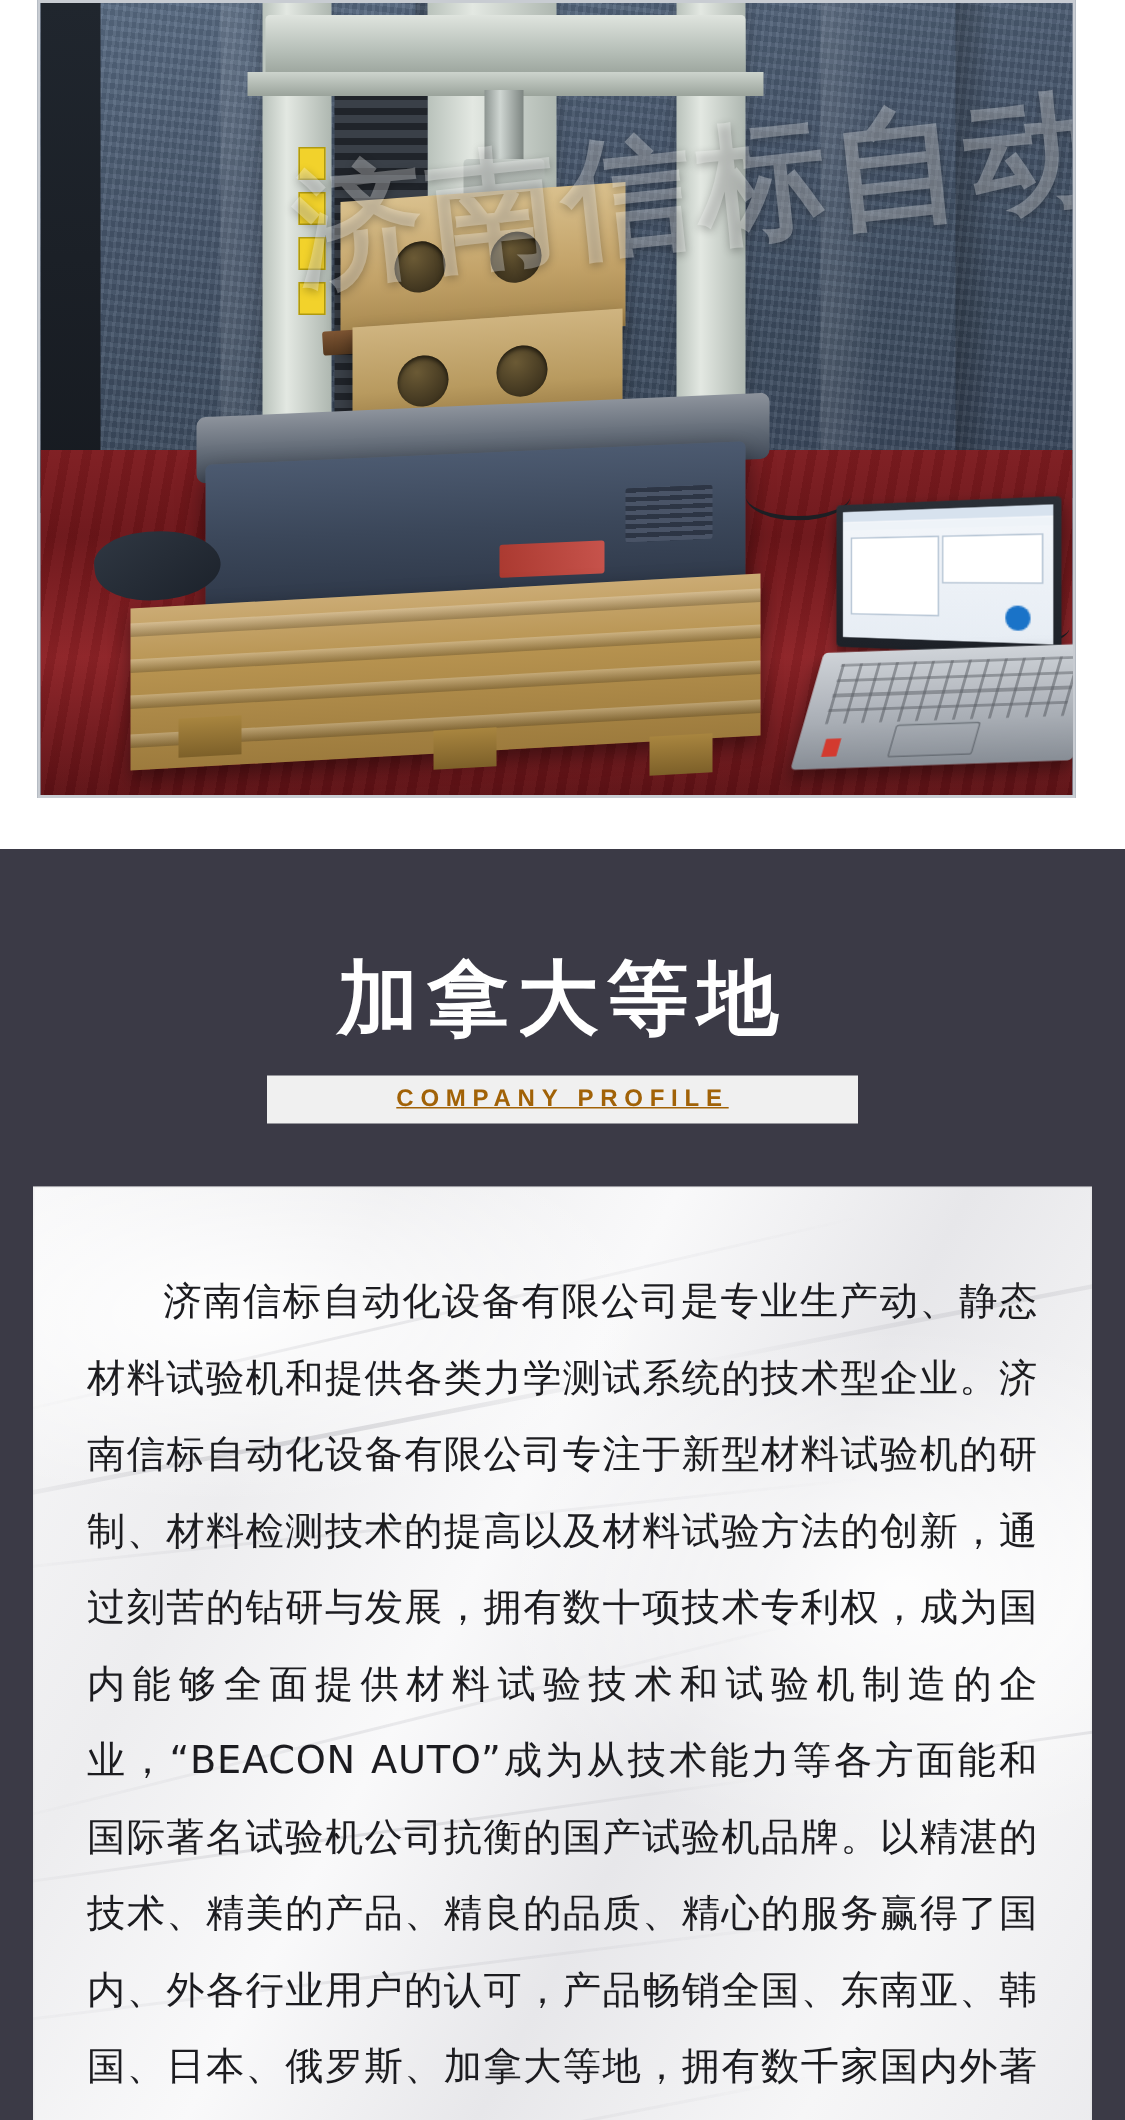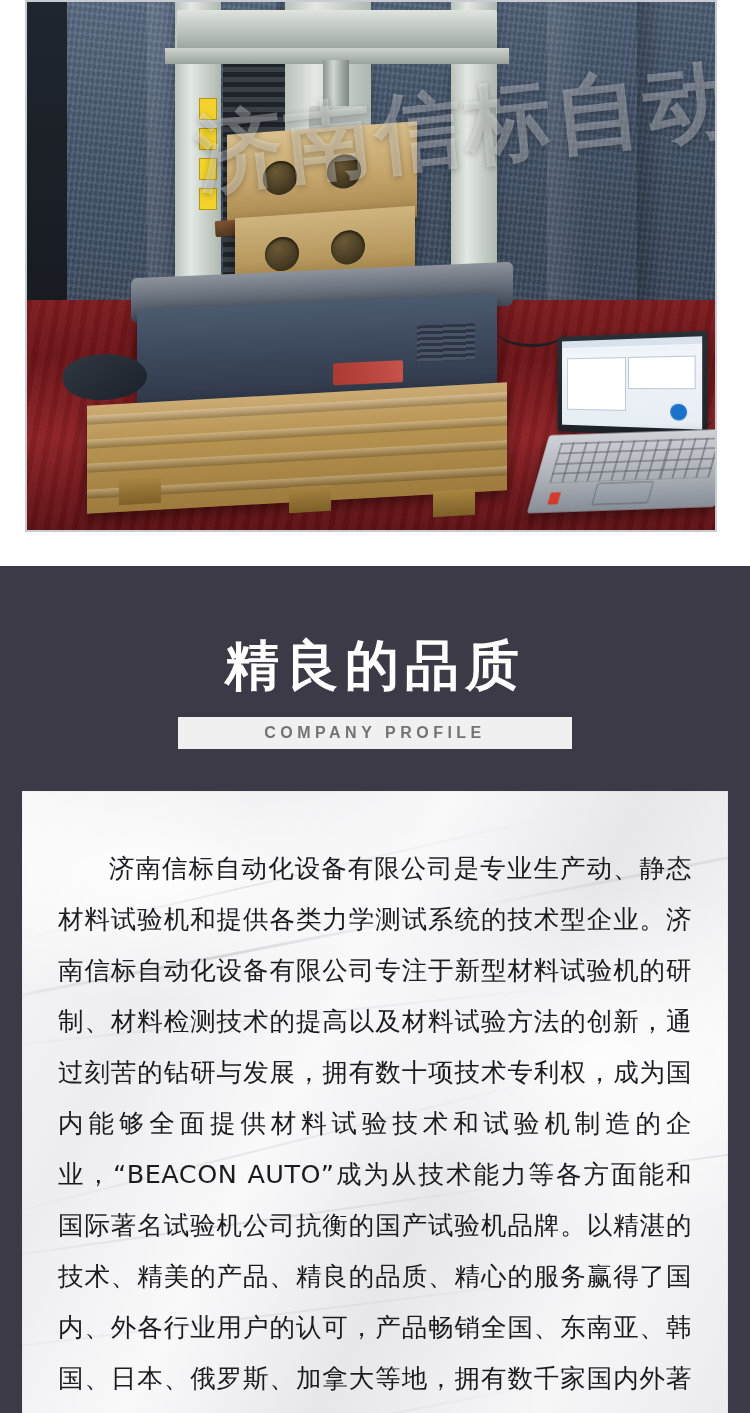--- a/index.html
+++ b/index.html
@@ -338,25 +338,26 @@
   .title-en-wrap {
     margin: 22px auto 0 auto;
     width: 394px;
     height: 32px;
     background: #f0f0f0;
     display: flex;
     align-items: center;
     justify-content: center;
   }
   .title-en {
-    color: #737373;
+    color: #a16207;
     font-size: 16px;
     letter-spacing: 4.5px;
     font-weight: 700;
     font-family: "Liberation Sans", sans-serif;
+    text-decoration: underline;
   }
   .marble-card {
     margin: 42px auto 0 auto;
     width: 706px;
     min-height: 590px;
     box-sizing: border-box;
     padding: 52px 36px 40px 36px;
     position: relative;
     background:
       radial-gradient(ellipse 420px 180px at 18% 12%, rgba(255,255,255,0.95), rgba(255,255,255,0) 70%),
@@ -488,21 +489,21 @@
           <div class="red-key"></div>
         </div>
 
         <div class="watermark">济南信标自动化设备</div>
       </div>
     </div>
   </div>
 
   <div class="profile-section">
     <div class="profile-inner">
-      <h1 class="title-cn">精良的品质</h1>
+      <h1 class="title-cn">加拿大等地</h1>
       <div class="title-en-wrap">
         <span class="title-en">COMPANY PROFILE</span>
       </div>
 
       <div class="marble-card">
         <div class="veins">
           <div class="vein" style="left:-5%; top:8%;  width:120%; transform:rotate(-13deg);"></div>
           <div class="vein" style="left:-8%; top:30%; width:124%; transform:rotate(-6deg);"></div>
           <div class="vein" style="left:-6%; top:46%; width:118%; transform:rotate(-14deg);"></div>
           <div class="vein" style="left:-10%; top:72%; width:128%; transform:rotate(-7deg);"></div>

